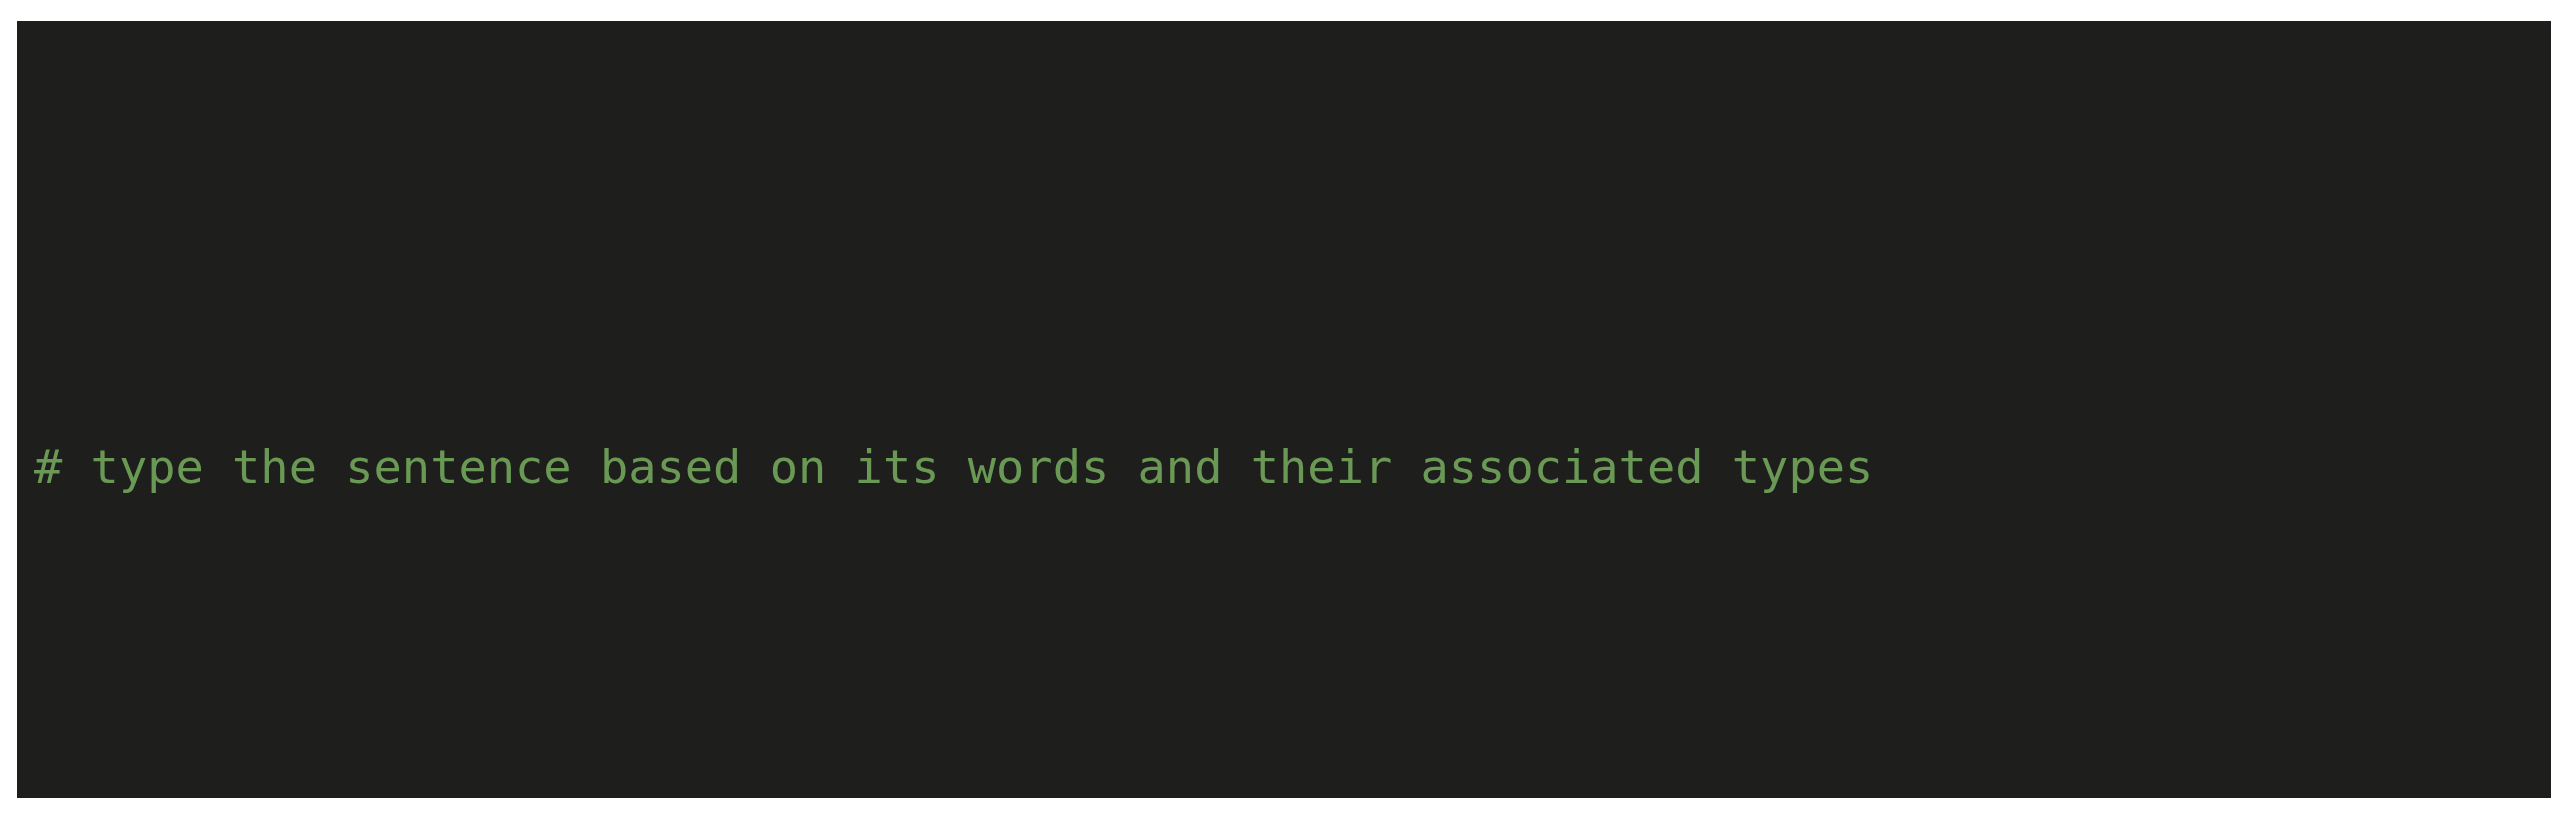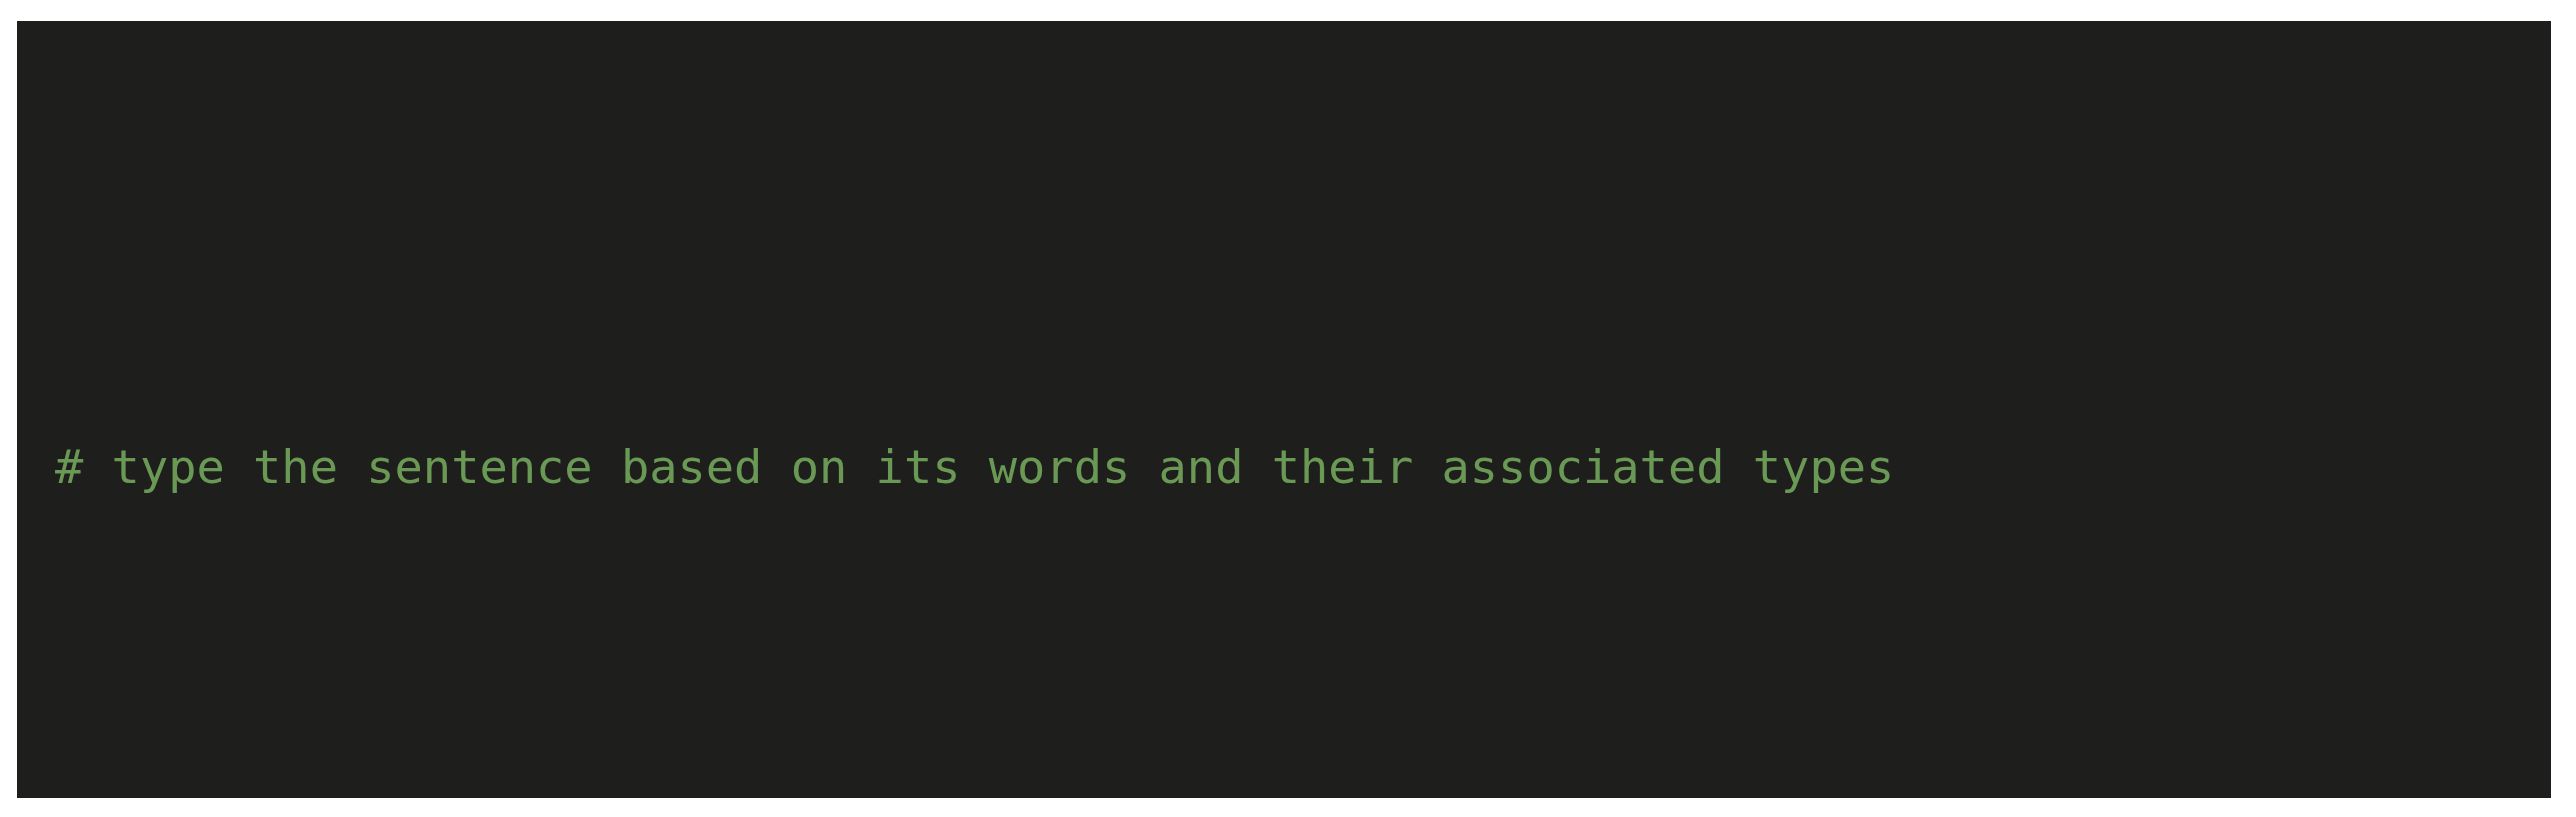--- a/index.html
+++ b/index.html
@@ -30,21 +30,21 @@
     font-size: 47px;
     line-height: 95px;
     white-space: pre;
     letter-spacing: 0px;
     font-family: "DejaVu Sans Mono", monospace;
   }
 
   .line {
     position: relative;
     height: 95px;
-    padding-left: 38px;
+    padding-left: 17px;
   }
 
   
   .t-comment   { color: #6a9955; }
 </style>
 </head>
 <body>
 
 <div id="code-block">
   <div class="code-lines">

